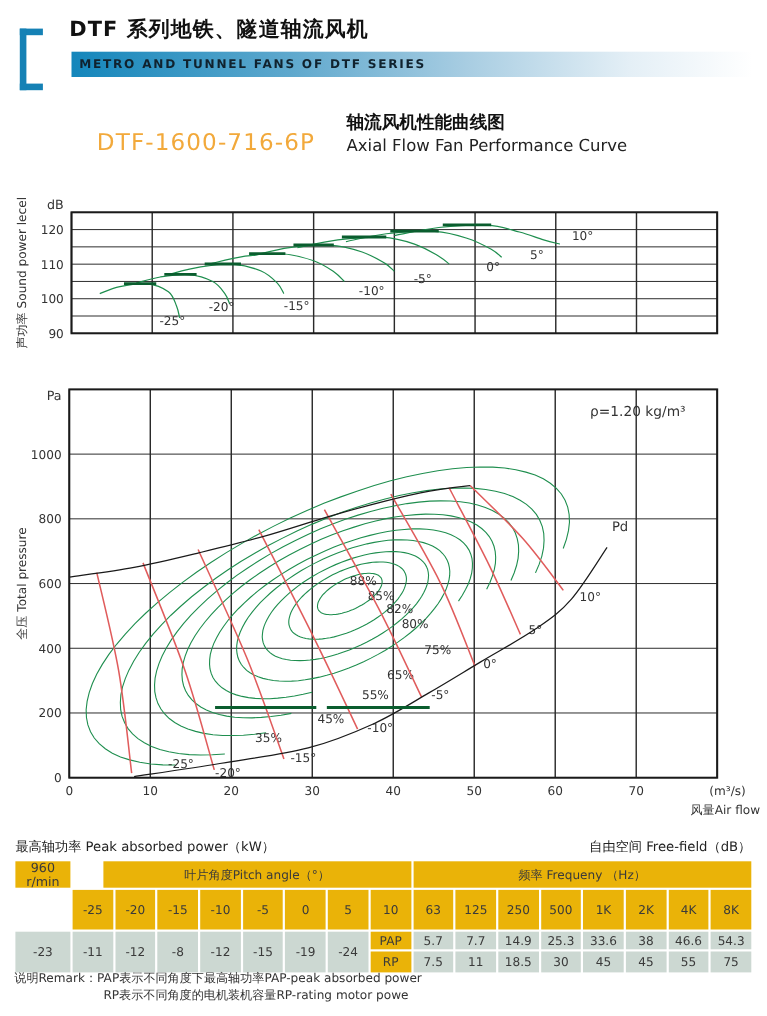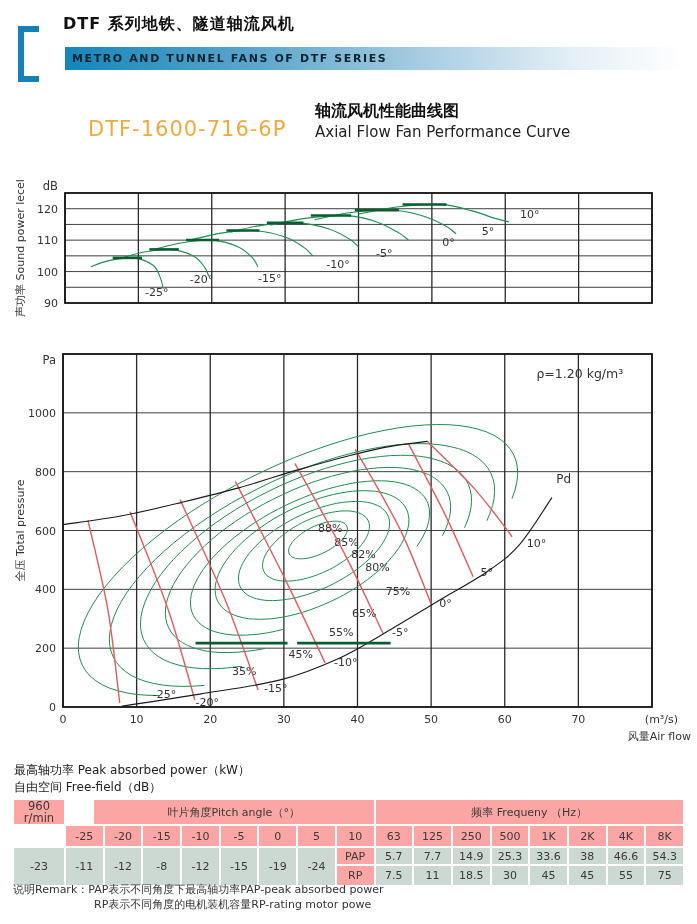--- a/index.html
+++ b/index.html
@@ -1,39 +1,39 @@
 <!DOCTYPE html>
 <html><head>
 <meta charset="utf-8">
 <style>
   html,body{margin:0;padding:0;background:#fff;}
   body{width:697px;height:924px;font-family:"DejaVu Sans","Liberation Sans",sans-serif;color:#1a1a1a;}
   .stage{position:relative;width:697px;height:924px;overflow:hidden;background:#fff;}
   
   .bracket{position:absolute;left:18px;top:26px;width:15px;height:44px;
     border-left:6px solid #1581b5;border-top:6px solid #1581b5;border-bottom:6px solid #1581b5;}
-  .h-title{position:absolute;left:63px;top:14px;font-size:16px;font-weight:bold;letter-spacing:1px;color:#111;white-space:nowrap;}
+  .h-title{position:absolute;left:63px;top:14px;font-size:19px;font-weight:bold;letter-spacing:1px;color:#111;white-space:nowrap;}
   .banner{position:absolute;left:65px;top:47px;width:612px;height:23px;line-height:23px;
     background:linear-gradient(90deg,#1486bb 0%,#5ea8cd 32%,#a8cde2 58%,#e4eff6 82%,#ffffff 100%);
     font-size:11px;font-weight:bold;letter-spacing:1.6px;color:#10222e;padding-left:7px;white-space:nowrap;}
   
   .model{position:absolute;left:88px;top:117px;font-size:21px;font-weight:normal;letter-spacing:1px;color:#f2a93b;white-space:nowrap;}
   .sub-zh{position:absolute;left:315px;top:101px;font-size:16px;font-weight:bold;color:#111;white-space:nowrap;}
   .sub-en{position:absolute;left:315px;top:123px;font-size:15px;color:#222;white-space:nowrap;}
   svg{position:absolute;left:0;display:block;}
   #svg-sound{top:170px;}
   #svg-pressure{top:338px;}
   
   .tblwrap{position:absolute;left:14px;top:762px;width:669px;}
-  .tbl-titles{display:flex;justify-content:space-between;font-size:12px;color:#222;margin-bottom:4px;flex-direction:column;}
+  .tbl-titles{display:flex;justify-content:space-between;font-size:12px;color:#222;margin-bottom:4px;}
   .tbl{display:grid;grid-template-columns:50px repeat(16,1fr);gap:2px;width:669px;}
   .cell{display:flex;align-items:center;justify-content:center;font-size:11px;color:#3a3a3a;text-align:center;}
-  .hb{background:#fca5a5;align-items:center;}
+  .hb{background:#eab308;align-items:center;}
   .gc{background:#ccd8d2;}
-  .r1{height:24px;} .r2{height:20px;} .r3{height:16px;} .r4{height:19px;}
+  .r1{height:24px;} .r2{height:36px;} .r3{height:16px;} .r4{height:19px;}
   .rpmcell{flex-direction:column;line-height:12px;grid-row:1/3;font-size:11.5px;}
   .span8a{grid-column:2/10;margin-left:28px;} .span8b{grid-column:10/18;}
   .ffcell{grid-row:3/5;text-align:center;}
   
   .remark{position:absolute;left:13px;top:882px;font-size:11px;color:#333;line-height:15px;}
   .remark .l2{padding-left:81px;}
 </style>
 </head>
 <body>
 

